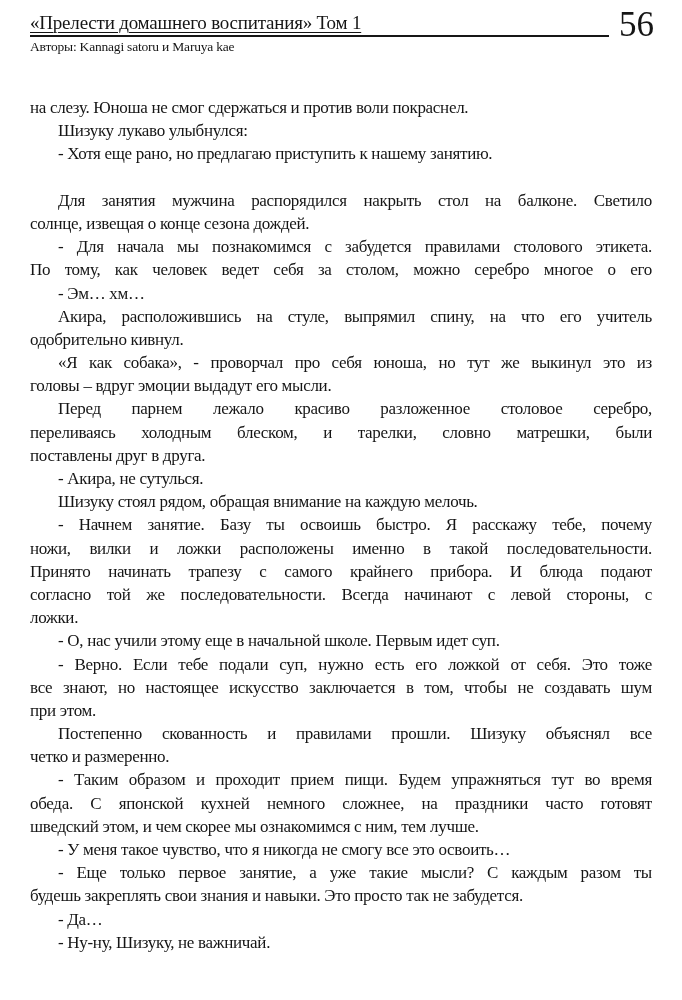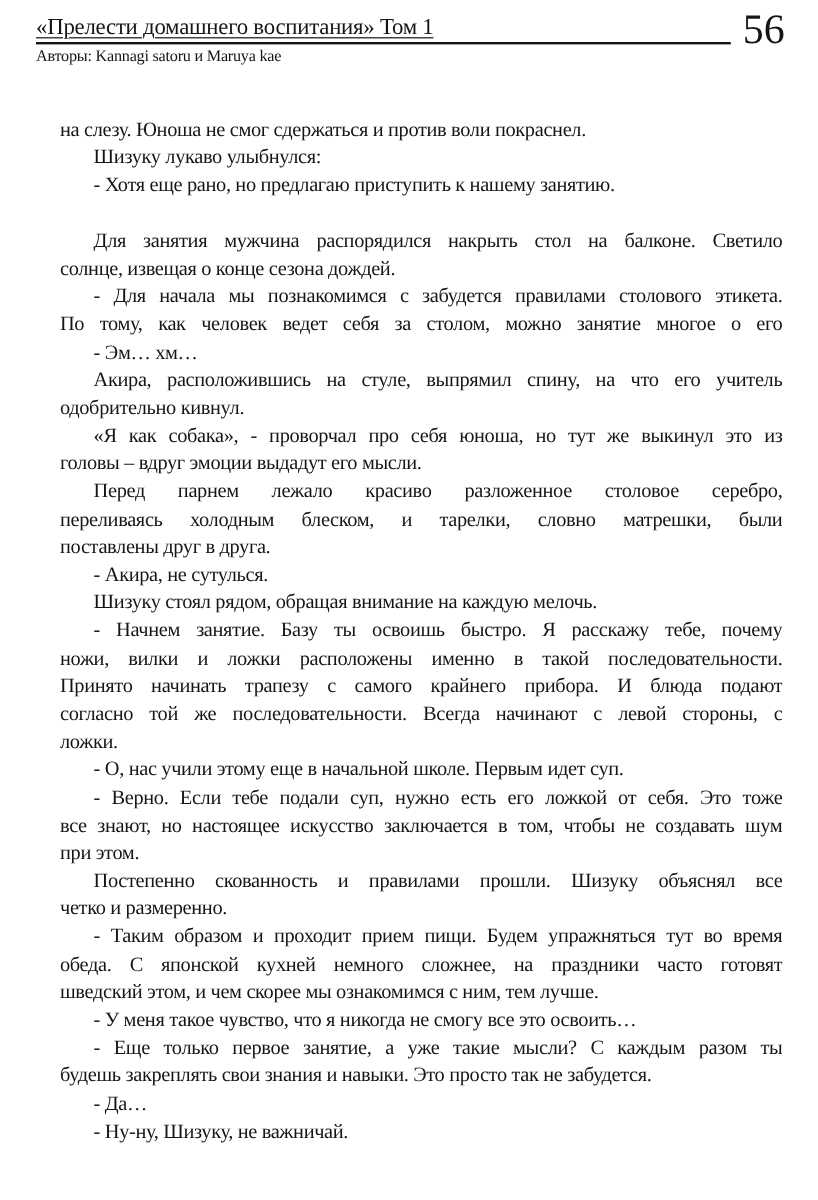--- a/index.html
+++ b/index.html
@@ -47,21 +47,20 @@
     padding-bottom: 0px;
   }
   .authors-line {
     font-size: 13.5px;
     line-height: 16px;
     margin-top: 2px;
     letter-spacing: -0.2px;
   }
   .body-text {
     padding: 41px 30px 0 30px;
-    margin-left: 20px;
   }
   .line {
     height: 23.2px;
     line-height: 23.2px;
     font-size: 17px;
     letter-spacing: -0.3px;
     overflow: hidden;
   }
   .line.stretch {
     text-align: justify;
@@ -93,21 +92,21 @@
   </header>
 
   <main class="body-text" id="body-text">
       <div class="line left">на слезу. Юноша не смог сдержаться и против воли покраснел.</div>
       <div class="line left indent">Шизуку лукаво улыбнулся:</div>
       <div class="line left indent">- Хотя еще рано, но предлагаю приступить к нашему занятию.</div>
       <div class="line blank"></div>
       <div class="line stretch indent">Для занятия мужчина распорядился накрыть стол на балконе. Светило</div>
       <div class="line left">солнце, извещая о конце сезона дождей.</div>
       <div class="line stretch indent">- Для начала мы познакомимся с забудется правилами столового этикета.</div>
-      <div class="line stretch">По тому, как человек ведет себя за столом, можно занятие многое о его</div>
+      <div class="line stretch">По тому, как человек ведет себя за столом, можно серебро многое о его</div>
       <div class="line left indent">- Эм… хм…</div>
       <div class="line stretch indent">Акира, расположившись на стуле, выпрямил спину, на что его учитель</div>
       <div class="line left">одобрительно кивнул.</div>
       <div class="line stretch indent">«Я как собака», - проворчал про себя юноша, но тут же выкинул это из</div>
       <div class="line left">головы – вдруг эмоции выдадут его мысли.</div>
       <div class="line stretch indent">Перед парнем лежало красиво разложенное столовое серебро,</div>
       <div class="line stretch">переливаясь холодным блеском, и тарелки, словно матрешки, были</div>
       <div class="line left">поставлены друг в друга.</div>
       <div class="line left indent">- Акира, не сутулься.</div>
       <div class="line left indent">Шизуку стоял рядом, обращая внимание на каждую мелочь.</div>

